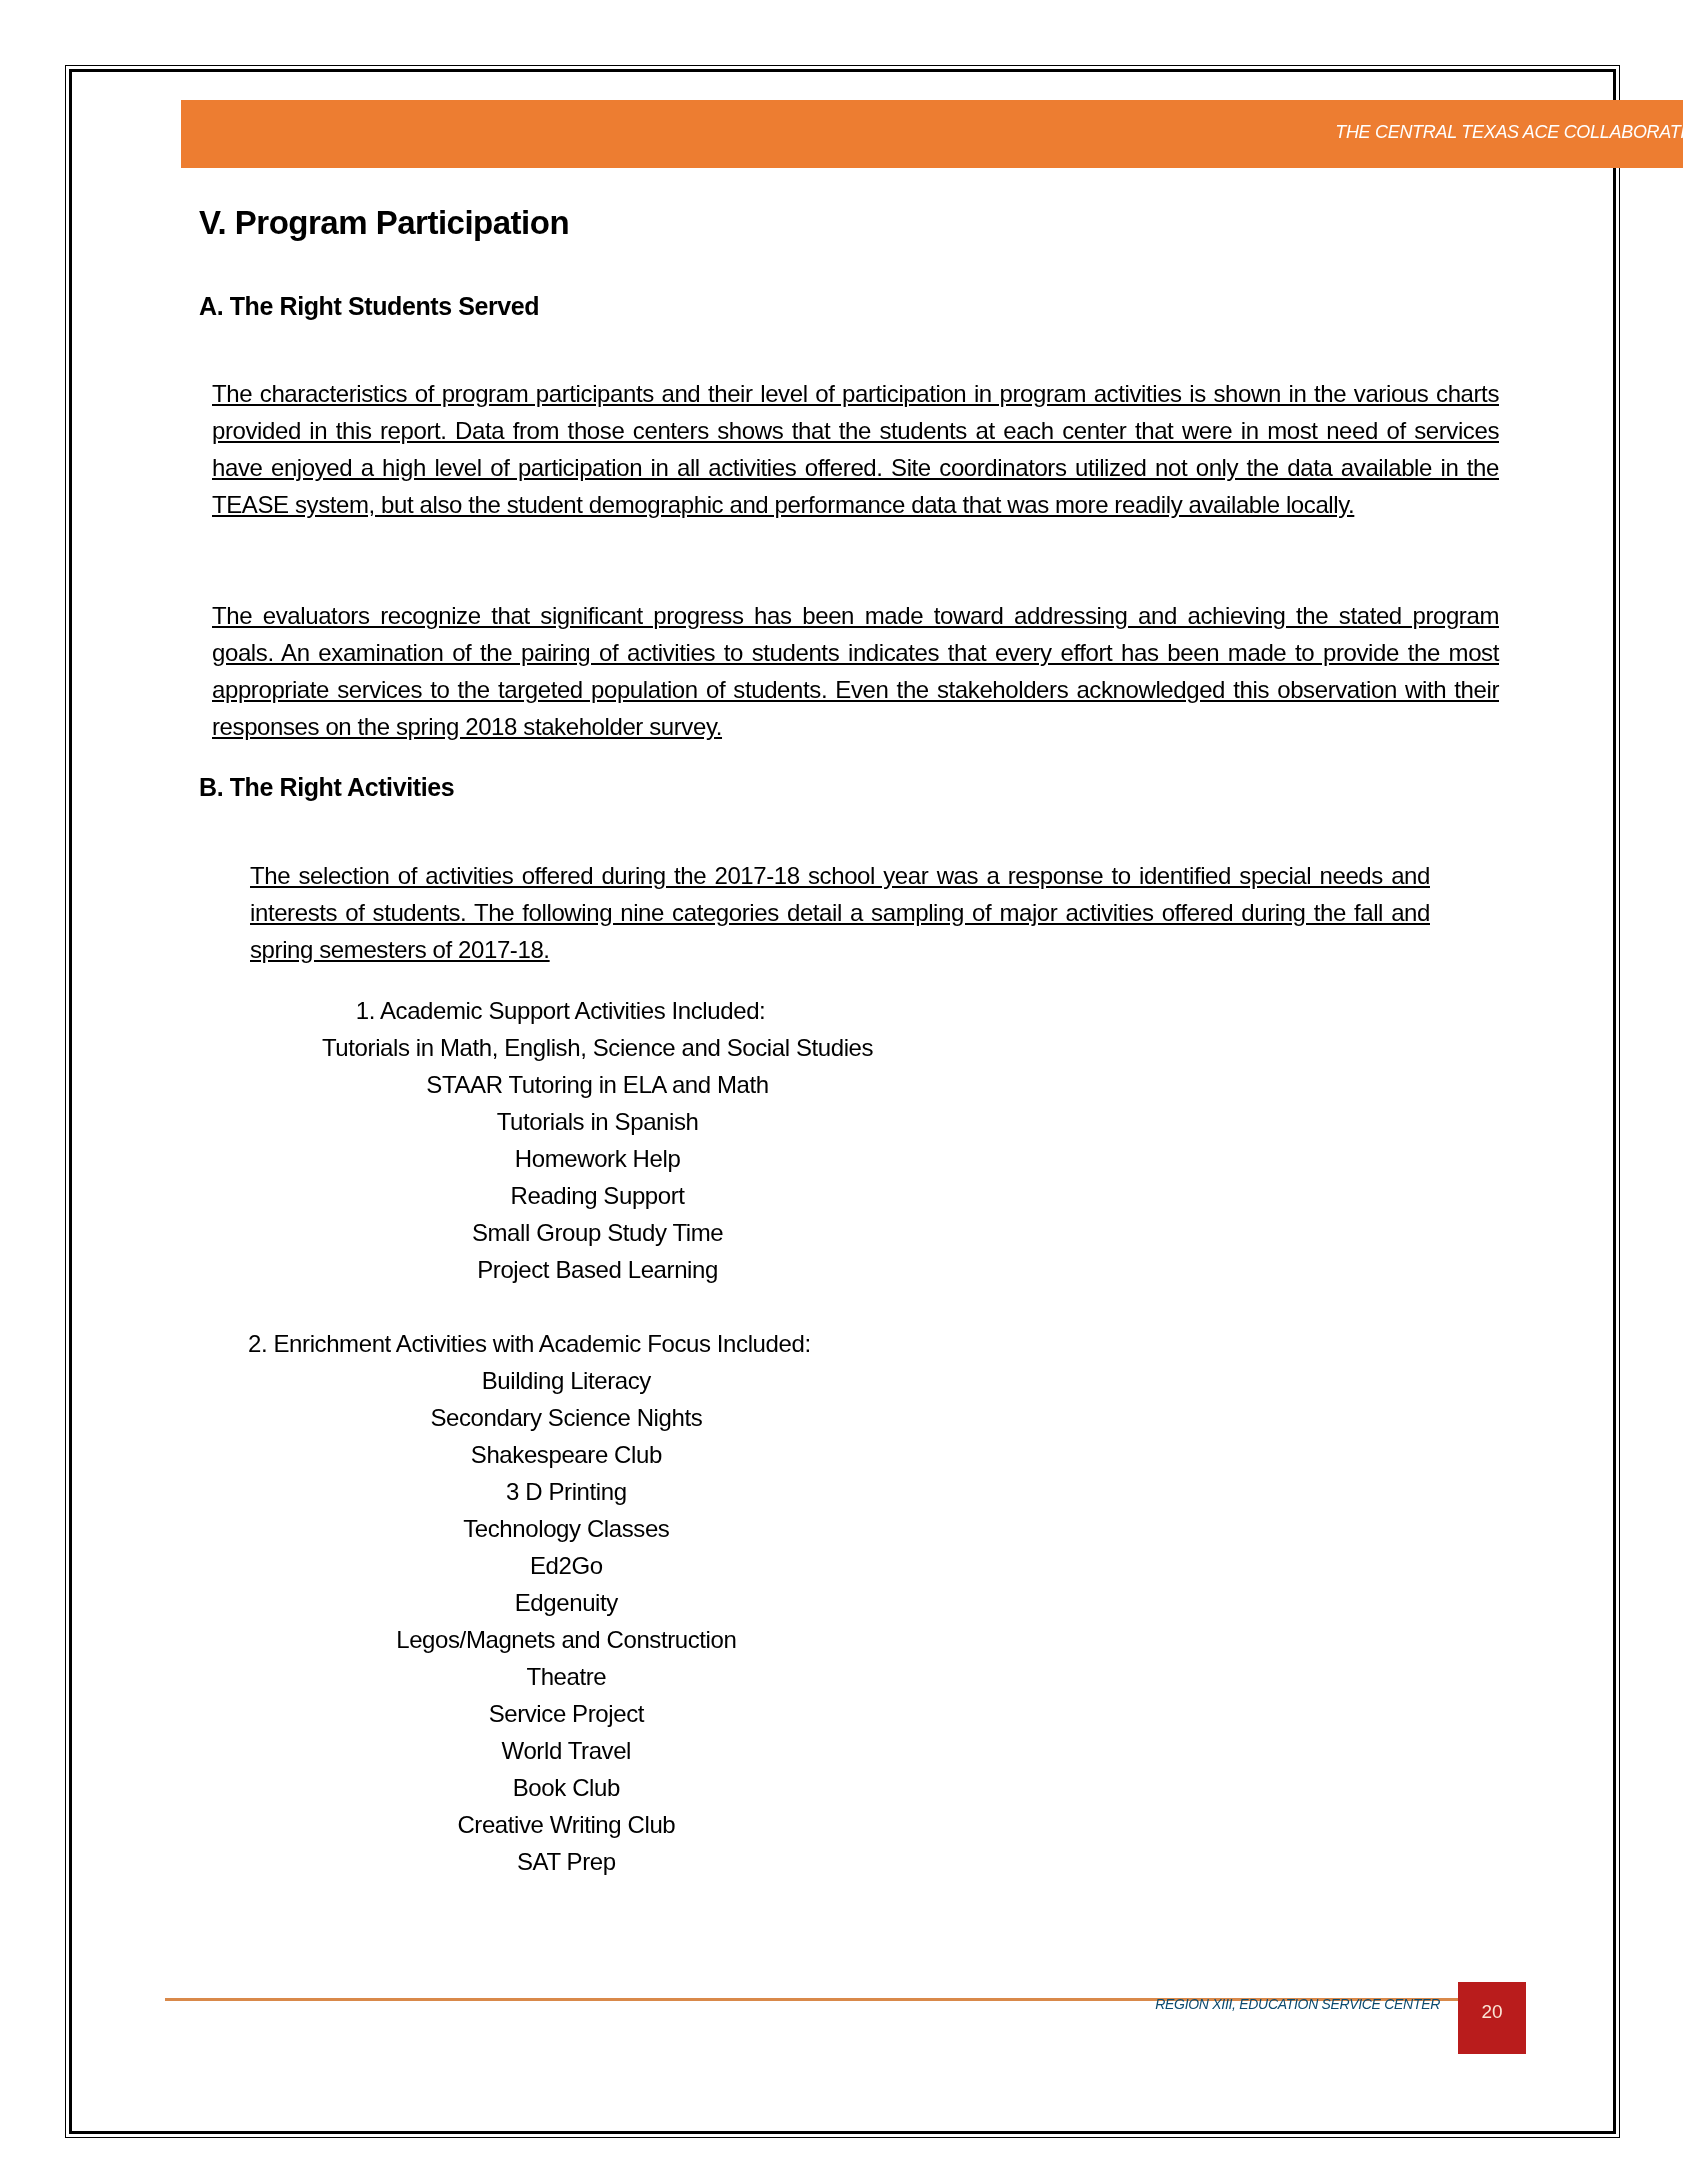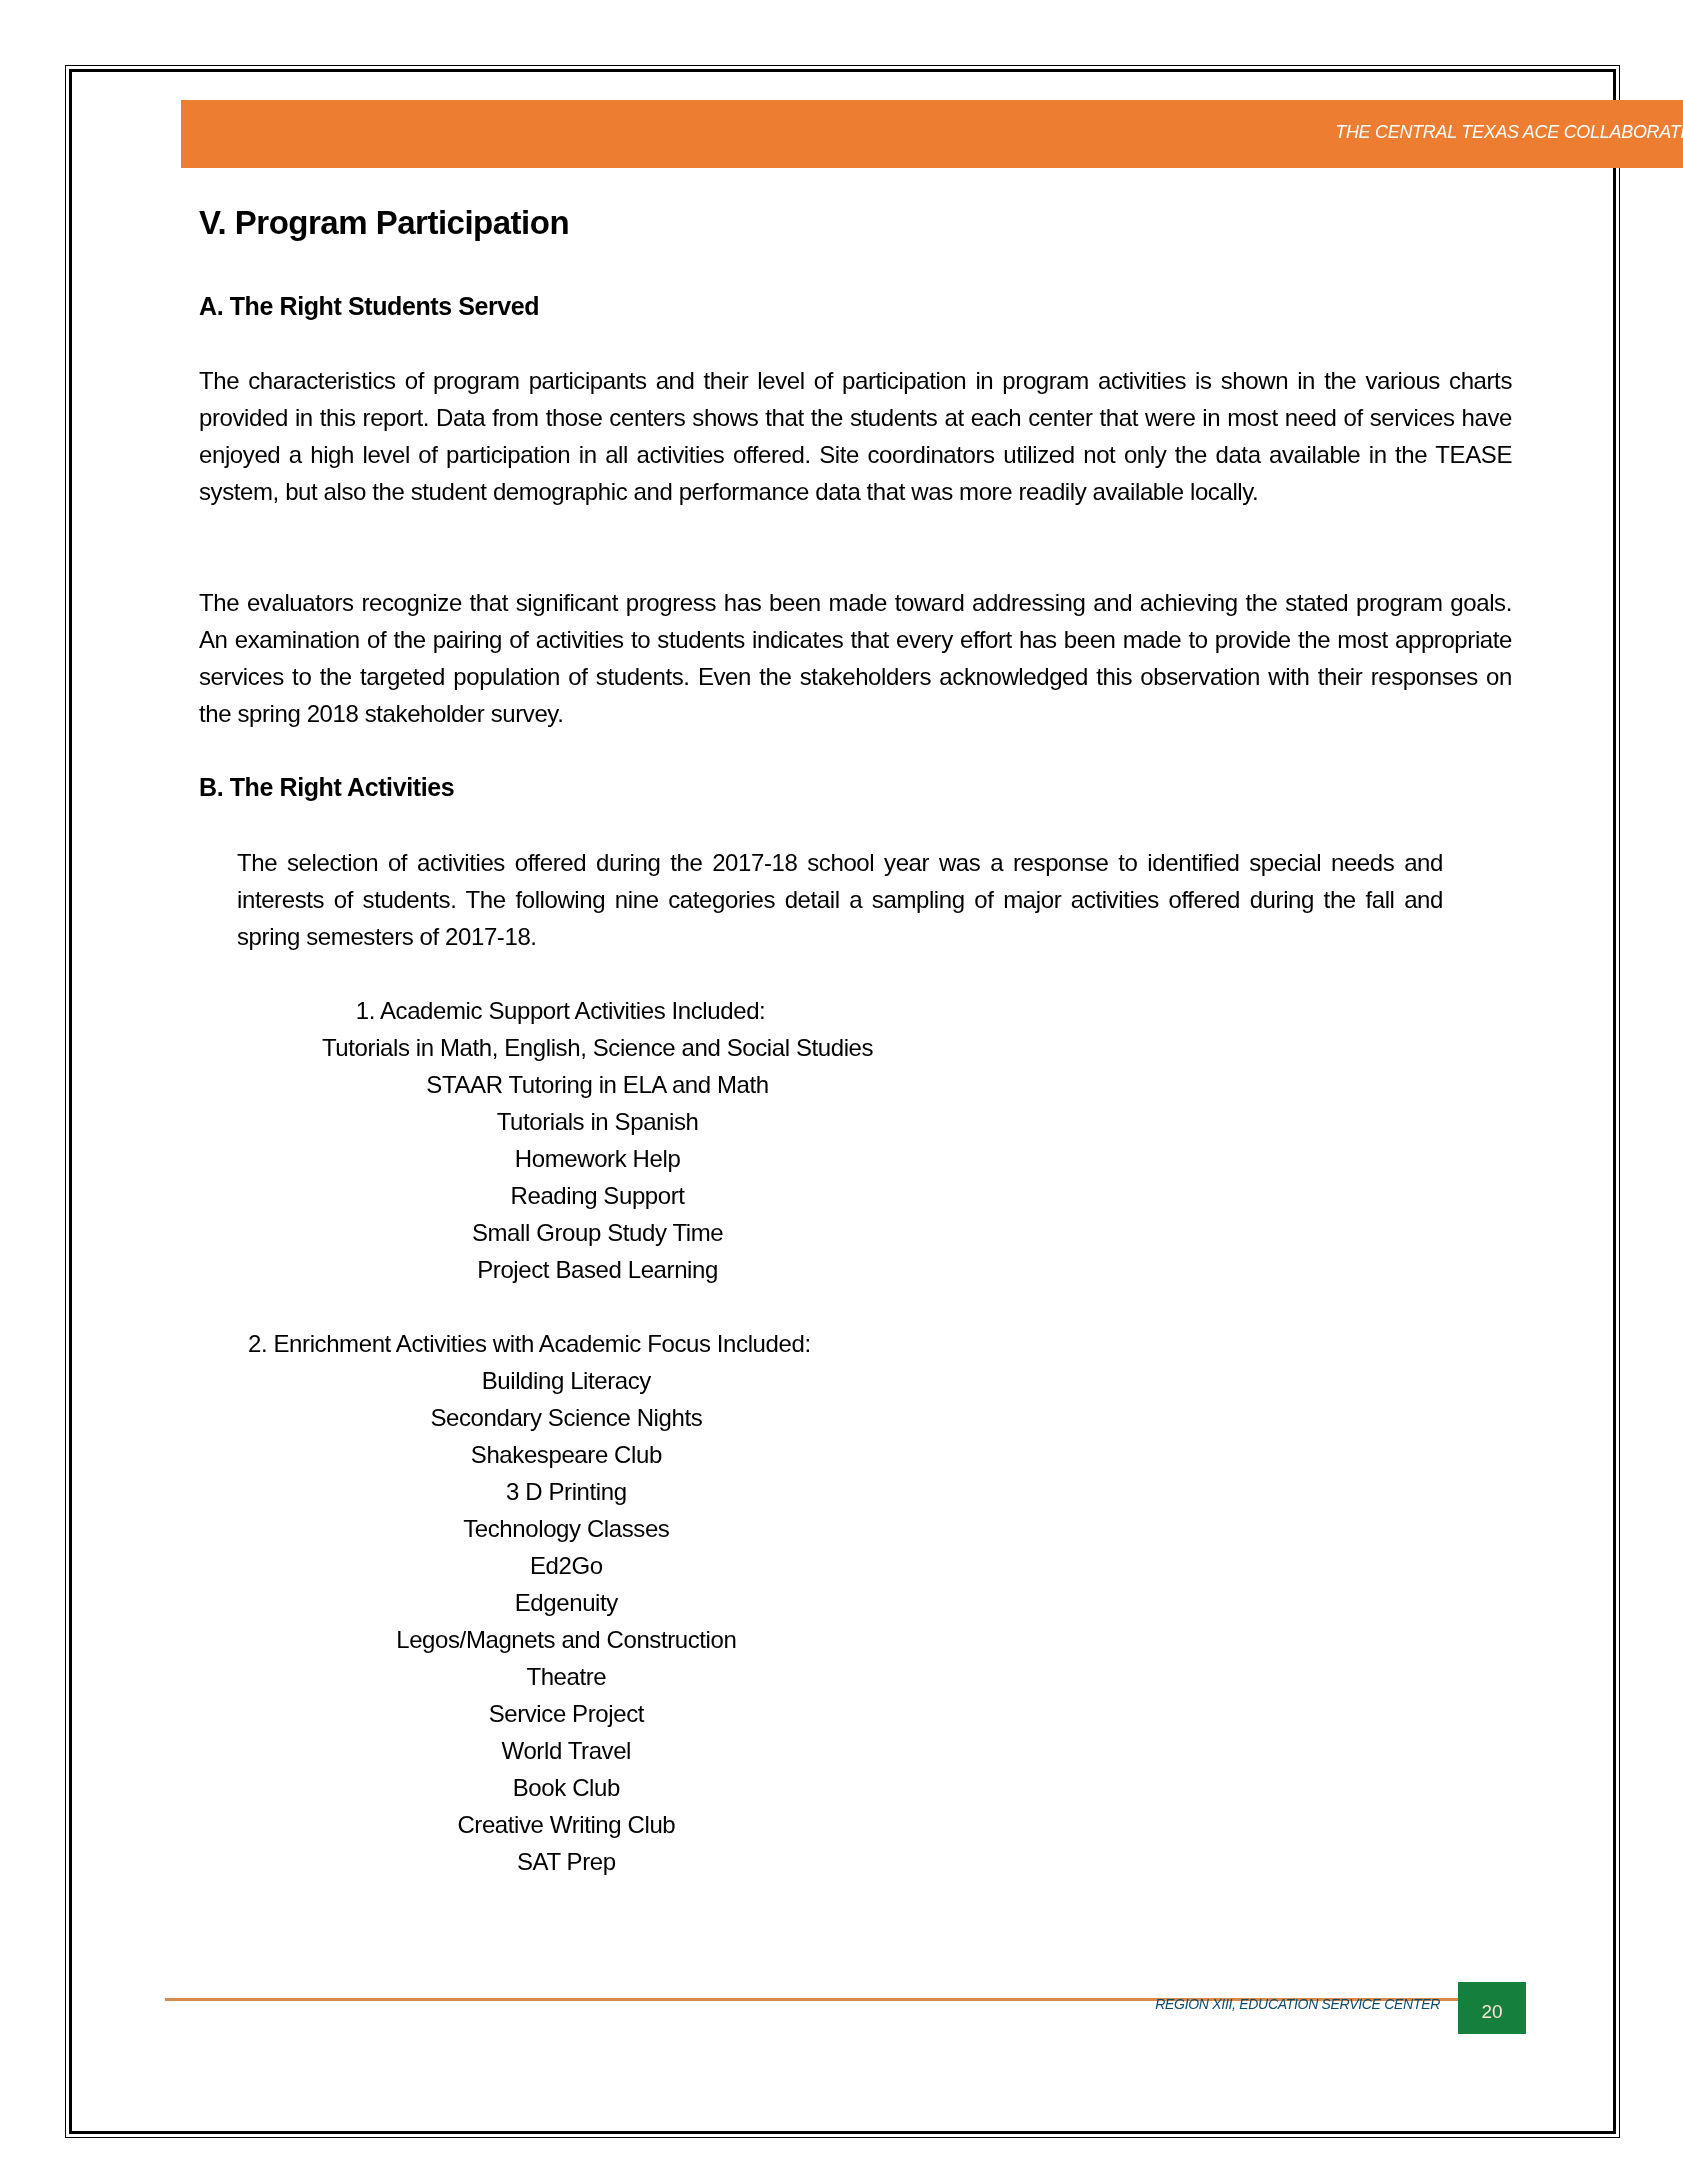--- a/index.html
+++ b/index.html
@@ -11,31 +11,31 @@
          border: 3px solid #000; box-sizing: border-box; }
   .header-bar { position: absolute; left: 181px; top: 100px; width: 1611px; height: 68px;
          background: #ED7D31; }
   .header-text { position: absolute; right: 18px; top: 22px; color: #fff; font-style: italic;
          font-size: 18px; letter-spacing: -0.3px; white-space: nowrap; }
   .block { position: absolute; left: 199px; width: 1313px; }
   .title { font-weight: bold; font-size: 33px; top: 204px; letter-spacing: -0.5px; }
   .subhead { font-weight: bold; font-size: 25px; letter-spacing: -0.4px; }
   .para { font-size: 24px; line-height: 37px; text-align: justify; text-align-last: left;
           letter-spacing: -0.4px; word-spacing: 0px; }
-  .para p { margin: 0; }
+  .para p { margin: 13px; text-decoration: underline; }
   .indent { left: 237px; width: 1206px; }
   .list { position: absolute; left: 248px; font-size: 24px; line-height: 37px; letter-spacing: -0.4px; text-align: center; }
   .list .hdr { white-space: nowrap; }
   .list .item { padding-left: 74px; white-space: nowrap; }
   .footer-line { position: absolute; left: 165px; top: 1998px; width: 1293px; height: 3px;
          background: #D9894A; }
   .footer-text { position: absolute; right: 243px; top: 1996px; font-style: italic; font-size: 14px;
          letter-spacing: -0.3px; white-space: nowrap; color: #0c4a6e; }
-  .page-box { position: absolute; left: 1458px; top: 1982px; width: 68px; height: 52px;
-         background: #15803d; color: #FBE5D6; font-size: 19px; text-align: center; line-height: 60px; }
+  .page-box { position: absolute; left: 1458px; top: 1982px; width: 68px; height: 72px;
+         background: #b91c1c; color: #FBE5D6; font-size: 19px; text-align: center; line-height: 60px; }
 </style>
 </head>
 <body>
 
 <div class="border-outer"></div>
 <div class="border-inner"></div>
 
 <div class="header-bar">
   <span class="header-text">THE CENTRAL TEXAS ACE COLLABORATION (CTAC)</span>
 </div>

